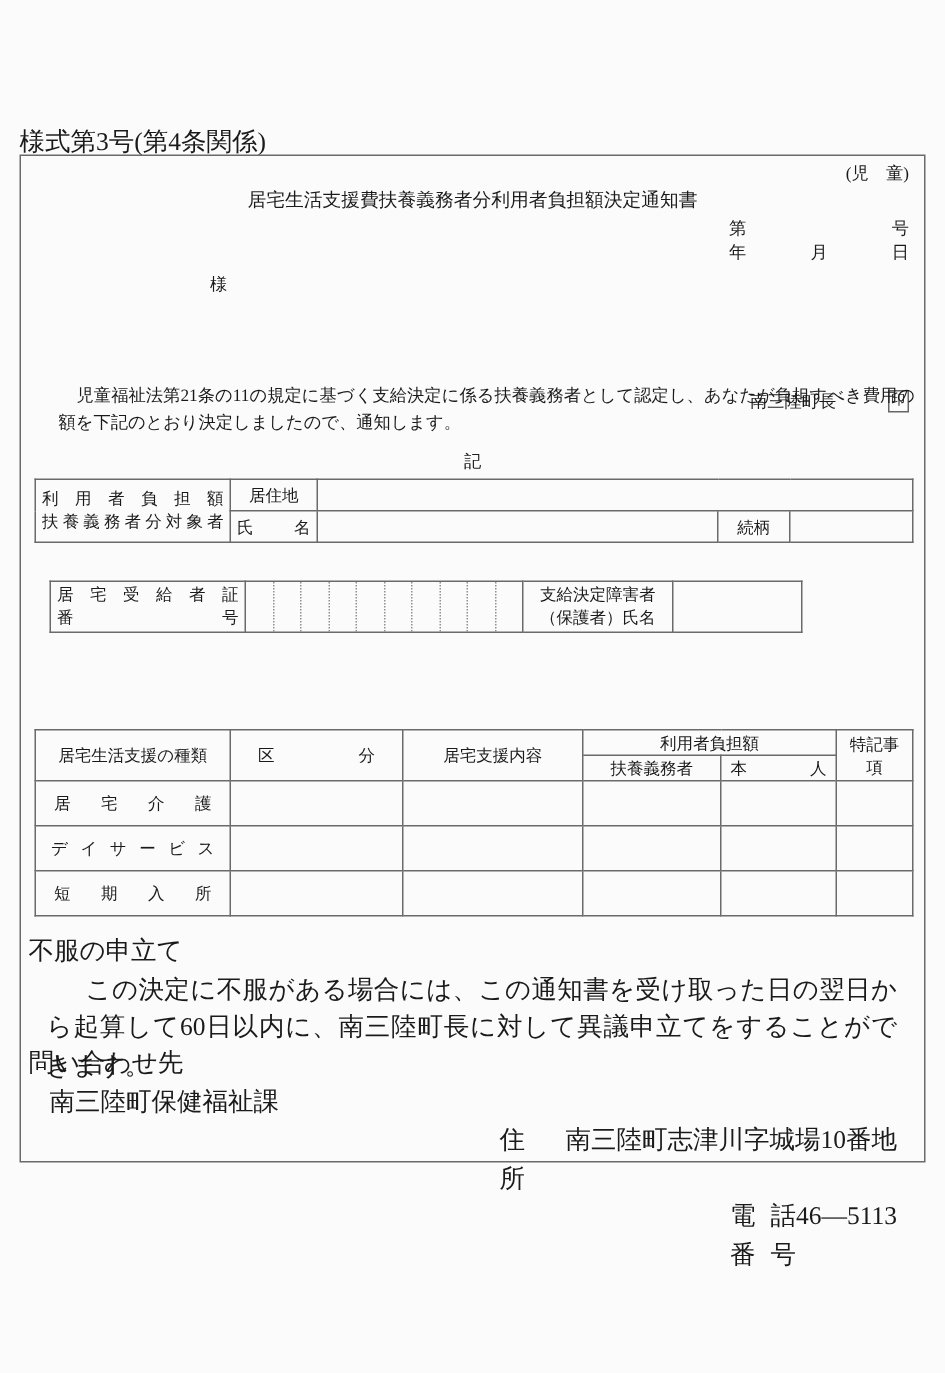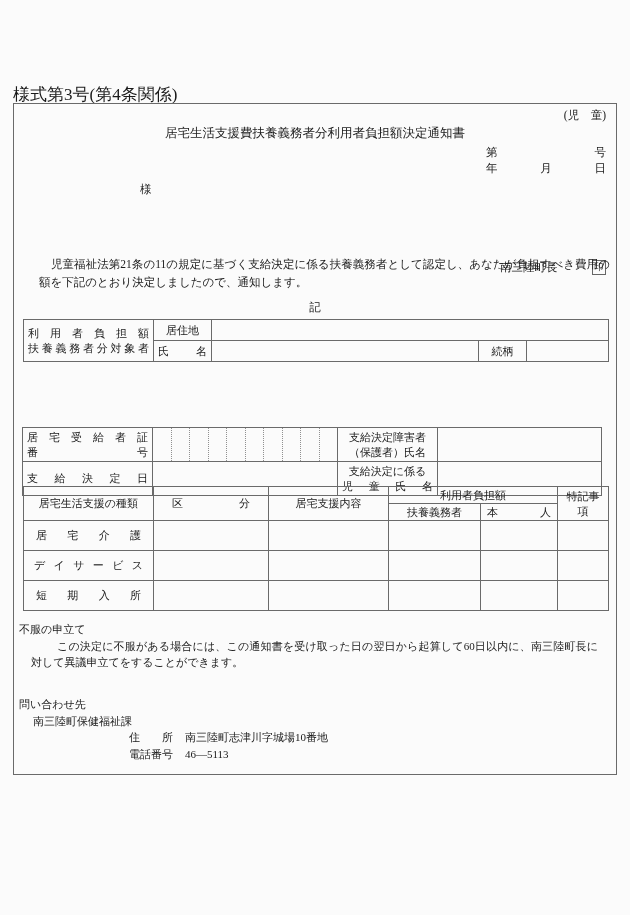--- a/index.html
+++ b/index.html
@@ -130,21 +130,21 @@
     table-layout: fixed;
   }
   table td {
     border: 1px solid #6a6a6a;
     padding: 0 4px;
     vertical-align: middle;
     height: 21px;
     box-sizing: border-box;
   }
   .t1 { left: 9px; top: 215px; width: 586px; }
-  .t2 { left: 8px; top: 283px; width: 580px; margin-top: 40px; }
+  .t2 { left: 19px; top: 283px; width: 502px; }
   .t3 { left: 9px; top: 382px; width: 586px; padding-left: 42px; }
   .lbl {
     text-align: justify;
     text-align-last: justify;
     white-space: nowrap;
   }
   .ctr { text-align: center; }
   .two-line { line-height: 1.35; font-size: 11px; }
   .blank { }
   
@@ -157,31 +157,31 @@
   .segs span {
     flex: 1 1 0;
     border-right: 1px dotted #909090;
     height: 100%;
   }
   .segs span:last-child { border-right: none; }
   .footer-block {
     position: absolute;
     left: 5px;
     right: 18px;
-    font-size: 11px;
+    font-size: 17px;
     line-height: 1.5;
   }
   .fb1 { top: 517px; }
   .fb2 { top: 592px; }
   .indent-hang { padding-left: 12px; text-indent: 12px; text-align: justify; }
   .sub1 { padding-left: 14px; }
   .addr-row {
     padding-left: 110px;
     display: flex;
-    gap: 12px;
+    justify-content: flex-end;
   }
   .addr-key {
     width: 44px;
     text-align: justify;
     text-align-last: justify;
     display: inline-block;
   }
 </style>
 </head>
 <body>
@@ -268,29 +268,20 @@
                 <span></span>
                 <span></span>
                 <span></span>
                 <span></span>
                 <span></span>
               </div>
             </td>
             <td class="ctr two-line">
               <div>支給決定障害者</div>
               <div>（保護者）氏名</div>
-            </td>
-            <td class="blank"></td>
-          </tr>
-          <tr>
-            <td class="ctr lbl" style="height:34px">支給決定日</td>
-            <td class="blank"></td>
-            <td class="ctr two-line">
-              <div>支給決定に係る</div>
-              <div class="lbl">児　童　氏　名</div>
             </td>
             <td class="blank"></td>
           </tr>
         </tbody>
       </table>
 
       <table class="t3">
         <colgroup>
           <col style="width:130px">
             <col style="width:115px">

